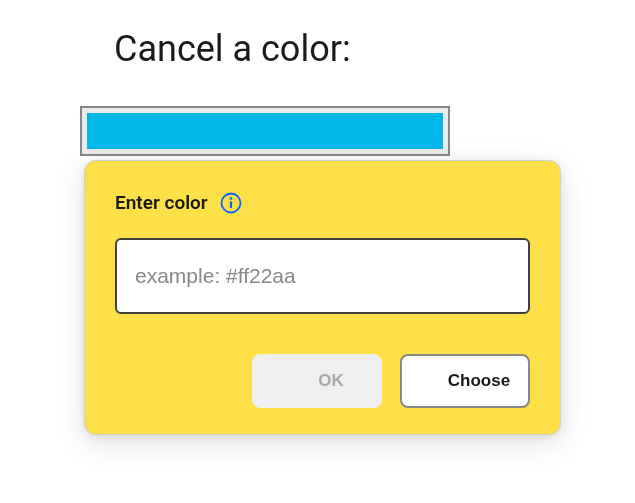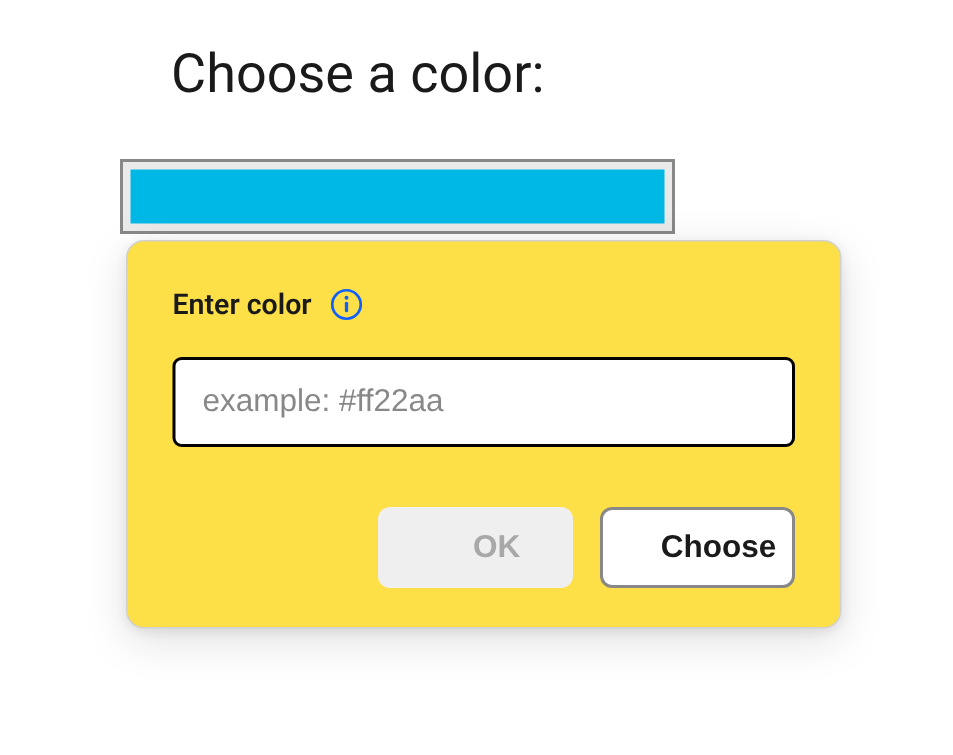--- a/index.html
+++ b/index.html
@@ -58,62 +58,62 @@
     }
     .info-icon {
       width: 22px;
       height: 22px;
       display: flex;
       align-items: center;
       justify-content: center;
     }
     .color-input {
       width: 100%;
-      height: 60px;
-      border: 2px solid #000000;
+      height: 76px;
+      border: 2px solid #404040;
       border-radius: 6px;
       font-size: 21px;
       padding: 0 18px;
       color: #333;
       outline: none;
     }
     .color-input::placeholder {
       color: #888;
     }
     .dialog-footer {
       display: flex;
       justify-content: flex-end;
       gap: 18px;
       margin-top: 40px;
     }
     .btn {
       height: 54px;
       min-width: 130px;
       border-radius: 8px;
-      font-size: 21px;
+      font-size: 17px;
       font-weight: 600;
       cursor: pointer;
       border: none;
       padding-left: 28px;
     }
     .btn-ok {
       background: #efefef;
       color: #a8a8a8;
       border: 1px solid #efefef;
     }
     .btn-cancel {
       background: #fff;
       color: #1a1a1a;
       border: 2px solid #888;
     }
   </style>
 </head>
 <body>
 
-<h1 class="heading">Choose a color:</h1>
+<h1 class="heading">Cancel a color:</h1>
 
 <div class="color-preview">
   <div class="color-swatch" style="background: rgb(0, 184, 230);"></div>
 </div>
 
 <div class="dialog">
   <div class="dialog-header">
     <span class="dialog-title">Enter color</span>
     <span class="info-icon">
       <svg width="22" height="22" viewBox="0 0 22 22">

